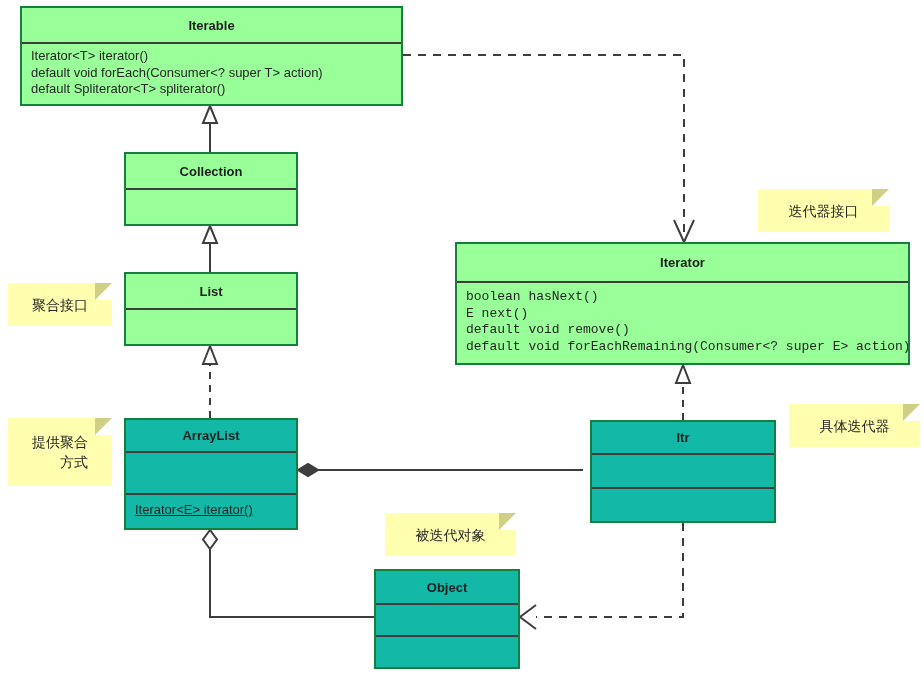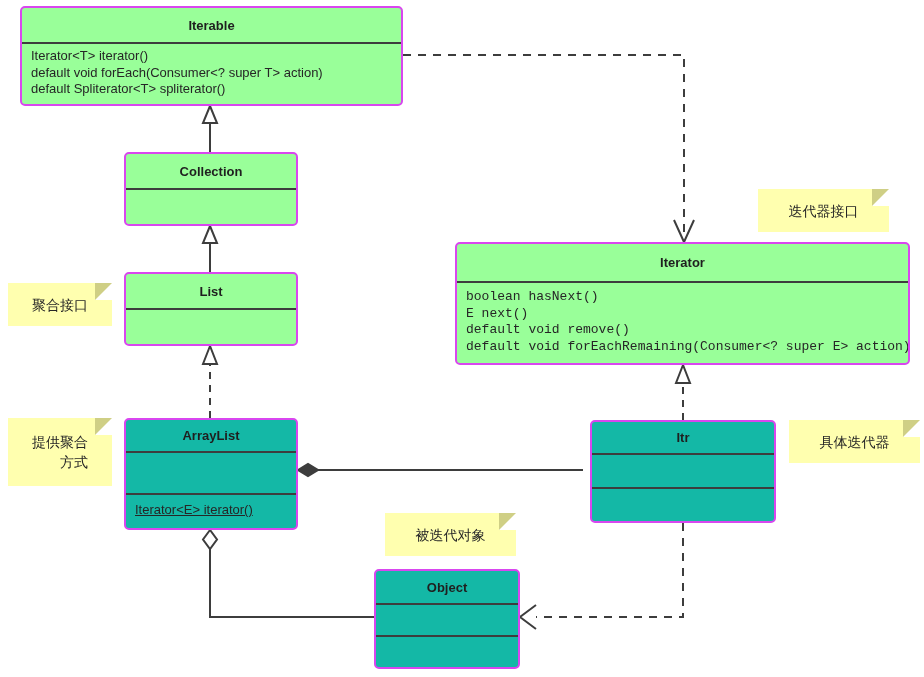--- a/index.html
+++ b/index.html
@@ -24,22 +24,22 @@
     top: 0;
     width: 924px;
     height: 677px;
     pointer-events: none;
   }
 
   
   .uml-class {
     position: absolute;
     box-sizing: border-box;
-    border: 2px solid #d946ef;
-    border-radius: 5px;
+    border: 2px solid #15803d;
+    border-radius: 0;
     overflow: hidden;
     background: #99ff99;
   }
   .uml-class.green { background: #99ff99; }
   .uml-class.blue  { background: #14b8a6; }
 
   .uml-title {
     box-sizing: border-box;
     width: 100%;
     text-align: center;
@@ -190,21 +190,21 @@
     <span>提供聚合
 方式</span>
     <span class="fold"></span>
   </div>
 
   <div class="note" style="left:758px; top:189px; width:131px; height:43px;">
     <span>迭代器接口</span>
     <span class="fold"></span>
   </div>
 
-  <div class="note" style="left:789px; top:420px; width:131px; height:43px;">
+  <div class="note" style="left:789px; top:404px; width:131px; height:43px;">
     <span>具体迭代器</span>
     <span class="fold"></span>
   </div>
 
   <div class="note" style="left:385px; top:513px; width:131px; height:43px;">
     <span>被迭代对象</span>
     <span class="fold"></span>
   </div>
 
 </div>

